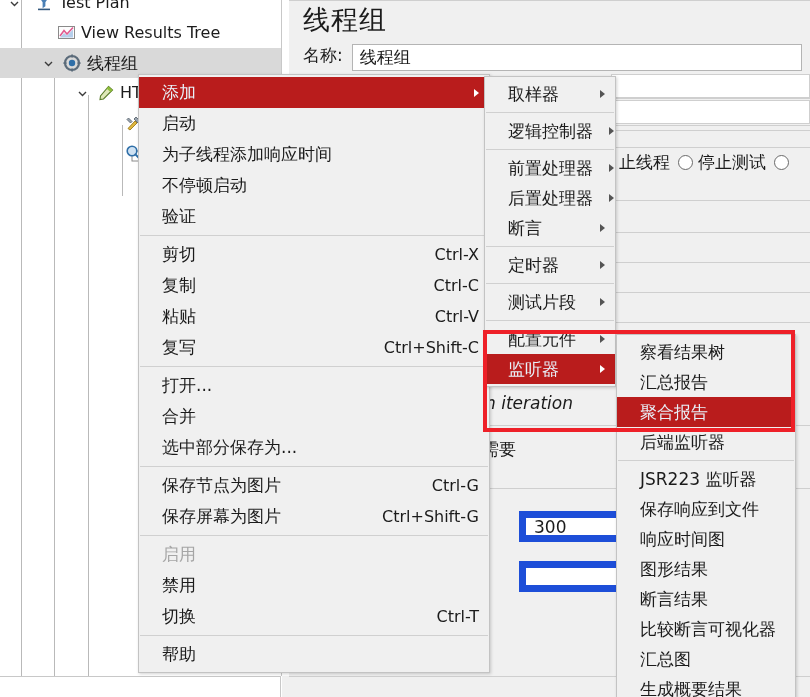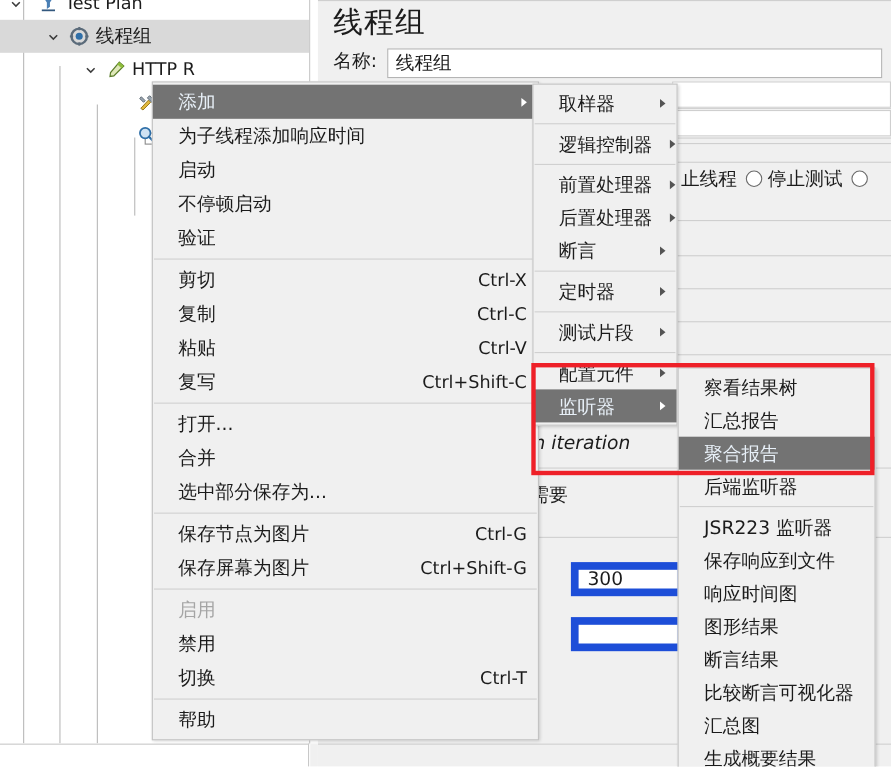--- a/index.html
+++ b/index.html
@@ -181,21 +181,21 @@
     position: relative;
     height: 31px;
     display: flex;
     align-items: center;
     font-size: 17px;
     color: #1b1b1b;
     padding: 0 10px 0 23px;
     white-space: nowrap;
   }
   .mi.compact { height: 30px; }
-  .mi.hl { background: #737373; color: #e8f0f8; }
+  .mi.hl { background: #b91c1c; color: #e8f0f8; }
   .mi.dis { color: #a5a5a5; }
   .mi .lbl { flex: 1 1 auto; }
   .mi .accel {
     margin-left: 26px;
     font-size: 16px;
     color: #1b1b1b;
   }
   .mi .arrow {
     margin-left: 16px;
     width: 0; height: 0;
@@ -287,20 +287,31 @@
       <span class="tree-ico" style="margin-left:12px;">
         <svg width="18" height="18" viewBox="0 0 18 18">
           <path d="M4 3 h10 l-3.6 5.2 v4 l-2.8 2 v-6 z" fill="#4a7fb5"></path>
           <rect x="3" y="2" width="12" height="1.6" fill="#33587e"></rect>
           <rect x="3" y="14.6" width="12" height="1.6" fill="#33587e"></rect>
         </svg>
       </span>
       <span class="tree-label">Test Plan</span>
     </div>
 
+    <div class="tree-row">
+      <span class="tw" style="margin-left:40px;"></span>
+      <span class="tree-ico" style="margin-left:0;">
+        <svg width="19" height="19" viewBox="0 0 19 19">
+          <rect x="1.5" y="2.5" width="16" height="12" fill="#fdfdfd" stroke="#8a8a8a" stroke-width="1"></rect>
+          <path d="M3 12 L7 6.5 L10 10 L16 3.5" fill="none" stroke="#e05a8f" stroke-width="1.6"></path>
+          <path d="M3 13.5 L7 9 L10 11.5 L16 5.5 L16 13.5 Z" fill="#a8c6e8" opacity=".85"></path>
+        </svg>
+      </span>
+      <span class="tree-label">View Results Tree</span>
+    </div>
 
     <div class="tree-row selected">
       <span class="tw" style="margin-left:40px;">
         <svg width="11" height="11" viewBox="0 0 11 11">
             <path d="M2 4 L5.5 7.5 L9 4" fill="none" stroke="#3c3c3c" stroke-width="1.4"></path>
           </svg>
       </span>
       <span class="tree-ico" style="margin-left:6px;">
         <svg width="18" height="18" viewBox="0 0 18 18">
           <circle cx="9" cy="9" r="7" fill="none" stroke="#5b6b7a" stroke-width="2.2"></circle>
@@ -357,24 +368,24 @@
   <div id="bottom-split-a"></div>
   <div id="bottom-split-b"></div>
 
   <div class="menu" id="menu-context">
 
     <div class="mi hl">
       <span class="lbl">添加</span>
       <span class="arrow"></span>
     </div>
     <div class="mi">
+      <span class="lbl">启动</span>
+    </div>
+    <div class="mi">
       <span class="lbl">为子线程添加响应时间</span>
-    </div>
-    <div class="mi">
-      <span class="lbl">启动</span>
     </div>
     <div class="mi">
       <span class="lbl">不停顿启动</span>
     </div>
     <div class="mi">
       <span class="lbl">验证</span>
     </div>
 
     <div class="msep"></div>
 

